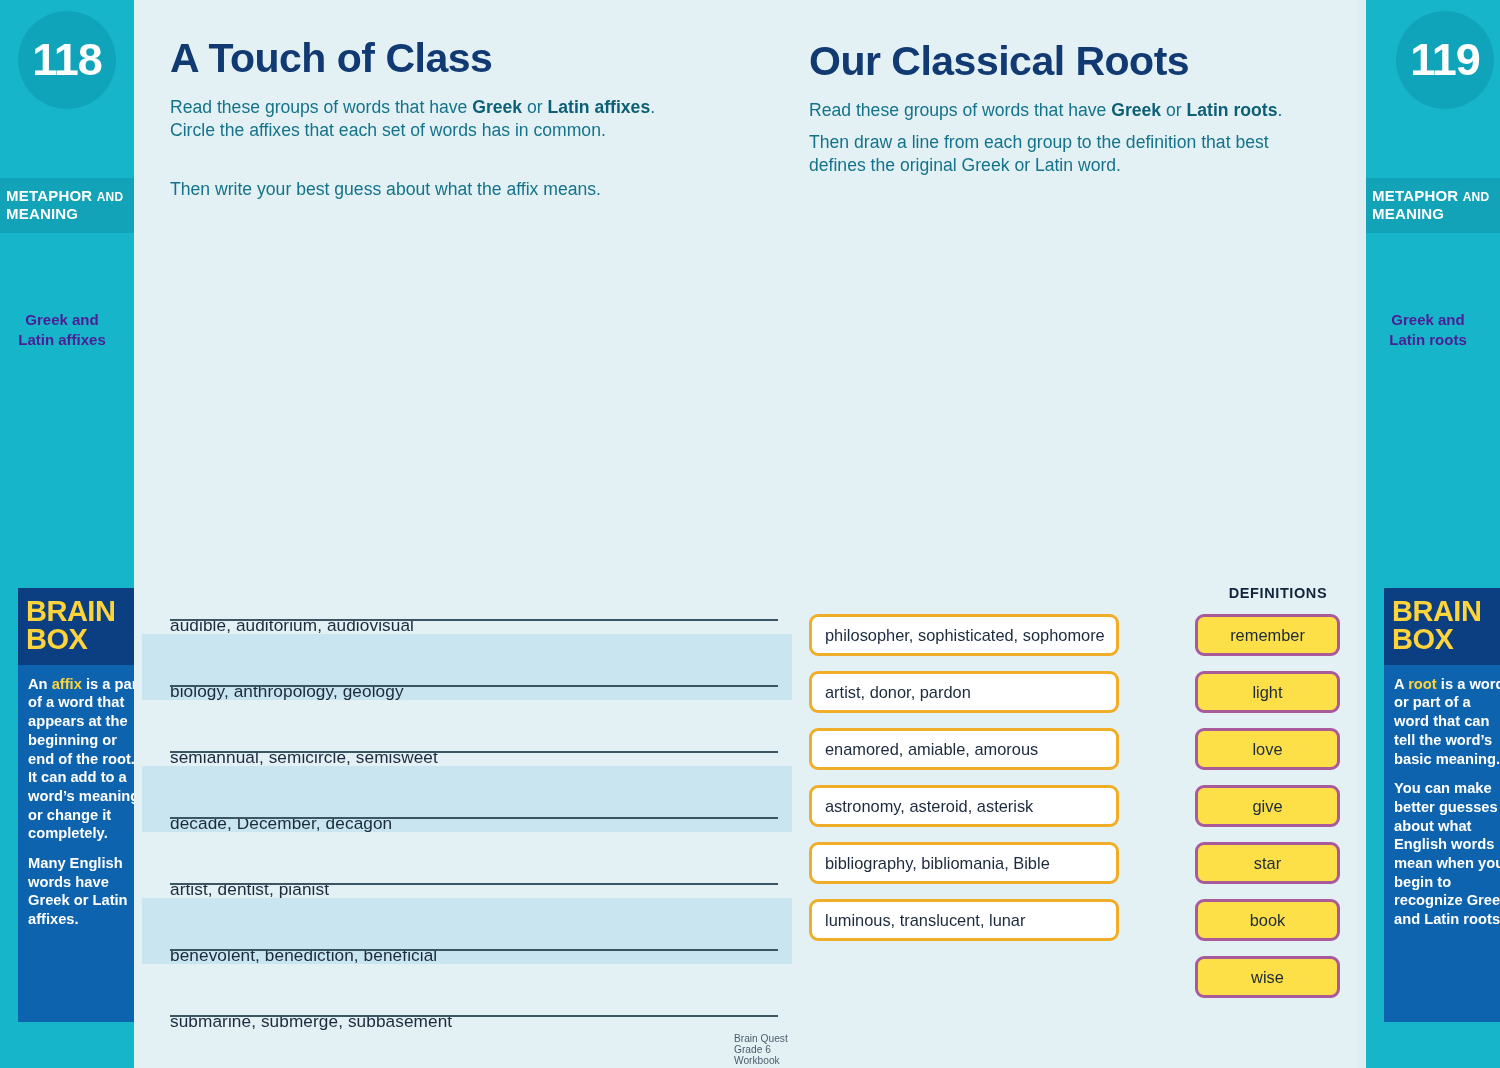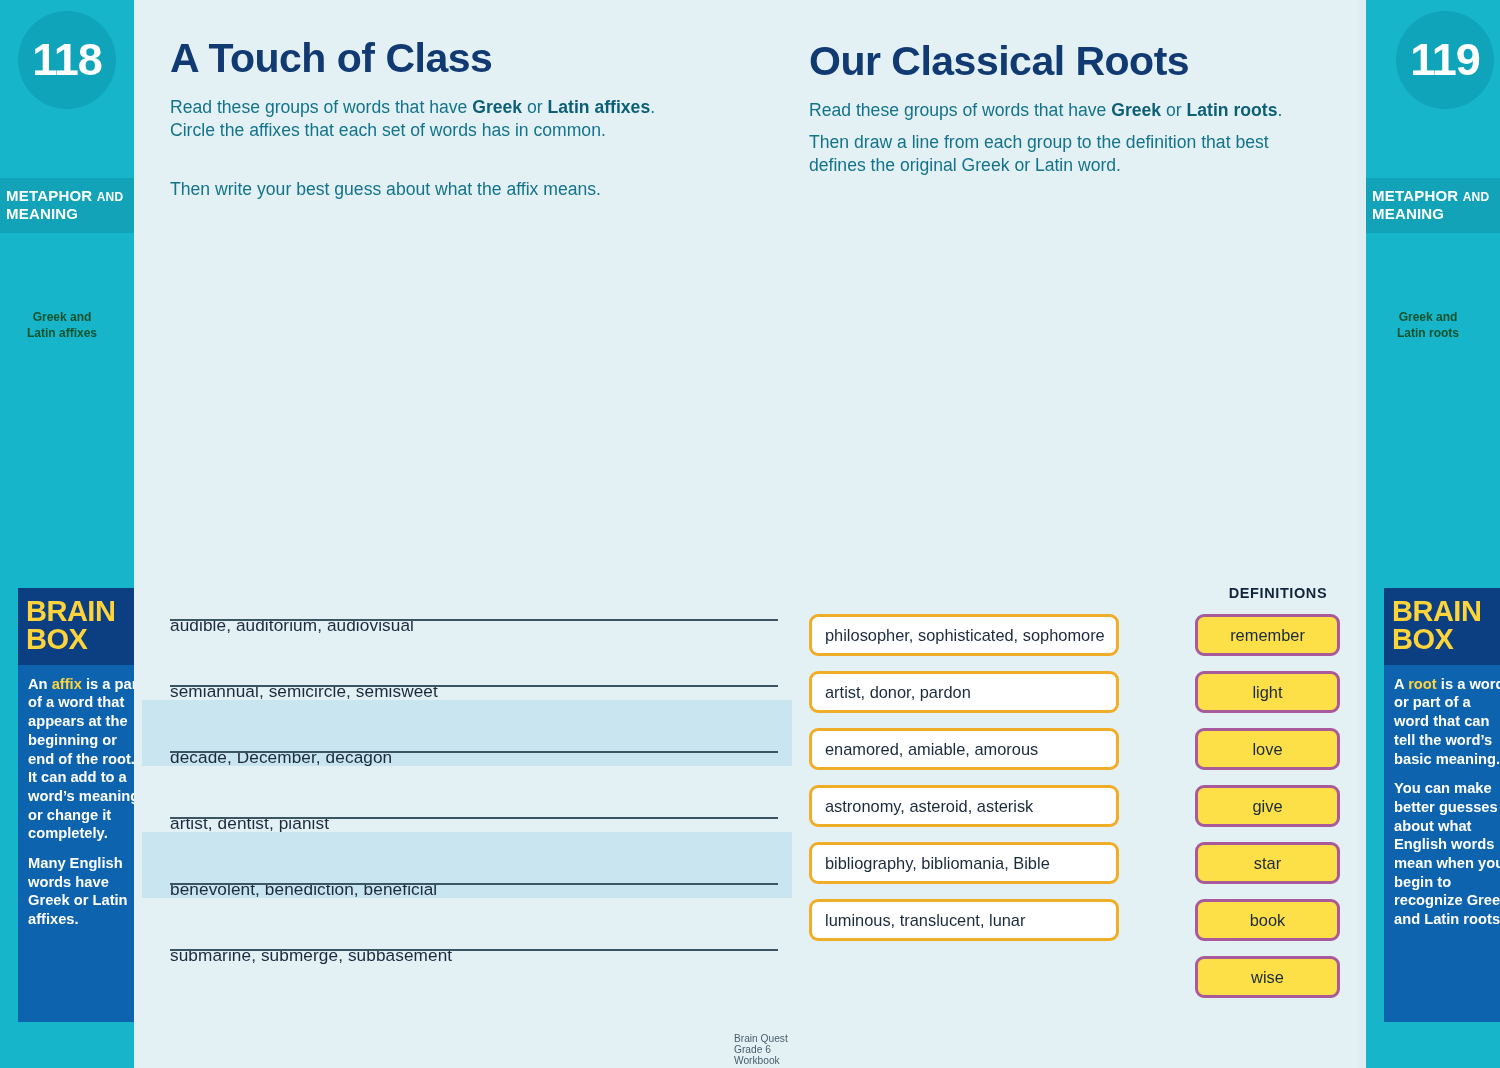--- a/index.html
+++ b/index.html
@@ -31,21 +31,21 @@
     position: absolute; left: 0; width: 134px; background: #12a3b8;
     padding: 9px 6px 11px; text-align: left; color: #ffffff;
     font-size: 15px; font-weight: bold; line-height: 1.14; letter-spacing: 0.2px;
   }
   .sidebar.left  .section-band { top: 178px; }
   .sidebar.right .section-band { top: 178px; }
   .section-band .small { font-size: 12px; font-weight: bold; }
 
   .topic-label {
     position: absolute; left: 0; width: 124px; top: 310px; text-align: center;
-    color: #14532d; font-size: 12px; font-weight: bold; line-height: 1.3;
+    color: #4c1d95; font-size: 15px; font-weight: bold; line-height: 1.3;
   }
 
   
   .brainbox { position: absolute; left: 18px; width: 134px; top: 588px; height: 434px; background: #0e63ae; }
   .brainbox .bb-head {
     background: #0b3f82; color: #ffd43b; font-size: 29px; font-weight: bold;
     line-height: 0.98; padding: 9px 8px 11px; letter-spacing: -0.5px;
   }
   .brainbox .bb-body { padding: 10px 9px 0 10px; color: #ffffff; font-size: 14.7px; line-height: 1.27; font-weight: bold; }
   .brainbox .bb-body p { margin-bottom: 11px; }
@@ -277,20 +277,24 @@
   <div class="panel left">
     <h1 class="title">A Touch of Class</h1>
     <div class="instr instr-1" id="left-instr-1"><span>Read these groups of words that have </span><b>Greek</b><span> or </span><b>Latin affixes</b><span>. Circle the affixes that each set of words has in common.</span></div>
     <div class="instr instr-2">Then write your best guess about what the affix means.</div>
 
     <div id="wordlist">
         <div class="wl-row">
           <div class="wl-text">audible, auditorium, audiovisual</div>
           <div class="wl-line"></div>
         </div>
+        <div class="wl-row band">
+          <div class="wl-text">biology, anthropology, geology</div>
+          <div class="wl-line"></div>
+        </div>
         <div class="wl-row">
           <div class="wl-text">semiannual, semicircle, semisweet</div>
           <div class="wl-line"></div>
         </div>
         <div class="wl-row band">
           <div class="wl-text">decade, December, decagon</div>
           <div class="wl-line"></div>
         </div>
         <div class="wl-row">
           <div class="wl-text">artist, dentist, pianist</div>

